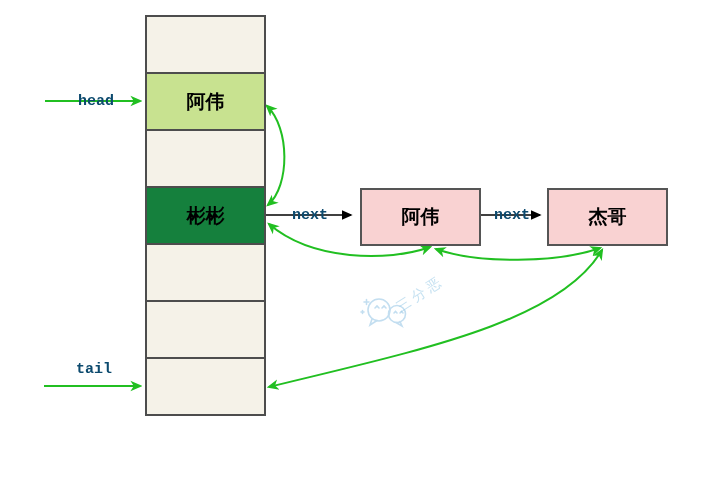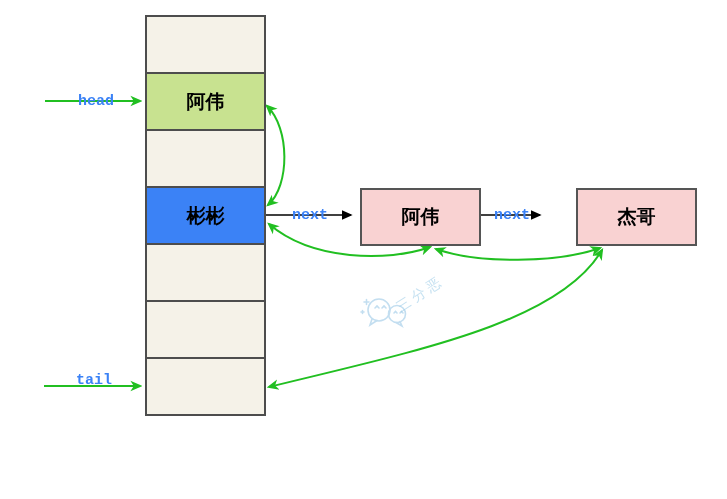--- a/index.html
+++ b/index.html
@@ -8,33 +8,33 @@
   #wires{position:absolute;left:0;top:0;width:727px;height:499px;}
 
   
   .array{position:absolute;left:145px;top:15px;width:121px;}
   .cell{box-sizing:border-box;width:121px;height:59px;border:2px solid #4d4d4d;margin-top:-2px;
         display:flex;align-items:center;justify-content:center;
         font-family:"Liberation Serif","DejaVu Serif",serif;font-weight:700;font-size:19px;color:#000;}
   .cell:first-child{margin-top:0;}
   .c-empty{background:#f5f2e8;}
   .c-green{background:#c8e290;}
-  .c-pink{background:#3b82f6;}
+  .c-pink{background:#15803d;}
 
   
   .node{position:absolute;box-sizing:border-box;width:121px;height:58px;border:2px solid #555555;
         background:#f9d2d2;display:flex;align-items:center;justify-content:center;
         font-family:"Liberation Serif","DejaVu Serif",serif;font-weight:700;font-size:19px;color:#000;}
   #node-awei{left:360px;top:188px;}
-  #node-jiege{left:576px;top:188px;}
+  #node-jiege{left:547px;top:188px;}
 
   
   .mono-label{position:absolute;transform:translate(-50%,-50%);
         font-family:"Liberation Mono","DejaVu Sans Mono",monospace;
-        font-size:15px;font-weight:600;color:#3b82f6;white-space:nowrap;line-height:1;}
+        font-size:15px;font-weight:600;color:#0c4a6e;white-space:nowrap;line-height:1;}
 
   
   .wm-icon{position:absolute;left:358px;top:288px;width:56px;height:46px;opacity:0.85;}
   .wm-text{position:absolute;left:398px;top:300px;transform:rotate(-33deg);transform-origin:left center;
         font-family:"Liberation Serif","DejaVu Serif",serif;font-size:14px;letter-spacing:4px;
         color:rgba(150,200,230,0.55);white-space:nowrap;}
 </style>
 </head>
 <body>
 
@@ -87,21 +87,21 @@
   </div>
 
   <div class="node" id="node-awei">
     <span>阿伟</span>
   </div>
   <div class="node" id="node-jiege">
     <span>杰哥</span>
   </div>
 
   <span class="mono-label" style="left:96px;top:101px;">head</span>
-  <span class="mono-label" style="left:94px;top:380px;">tail</span>
+  <span class="mono-label" style="left:94px;top:369px;">tail</span>
   <span class="mono-label" style="left:310px;top:215px;">next</span>
   <span class="mono-label" style="left:512px;top:215px;">next</span>
 
   <svg class="wm-icon" viewBox="0 0 56 46" xmlns="http://www.w3.org/2000/svg">
     <g stroke="#b9d9ee" stroke-width="1.6" fill="none" stroke-linecap="round">
       <circle cx="21" cy="22" r="11"></circle>
       <path d="M14,31 L12,37 L19,32.5"></path>
       <circle cx="39" cy="26" r="8.5"></circle>
       <path d="M42,33.5 L44,38 L38,34.5"></path>
       <path d="M17,20 l2,-2 l2,2"></path>

